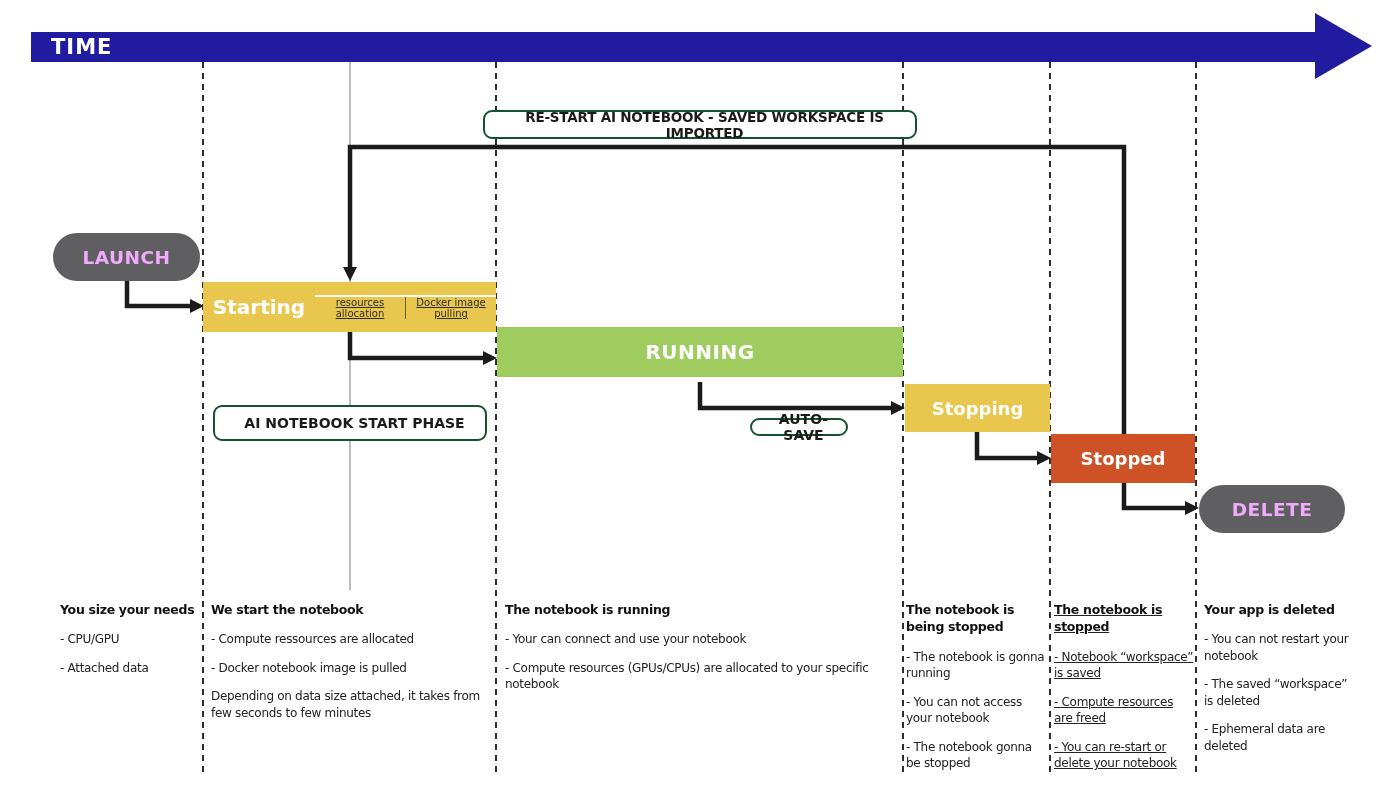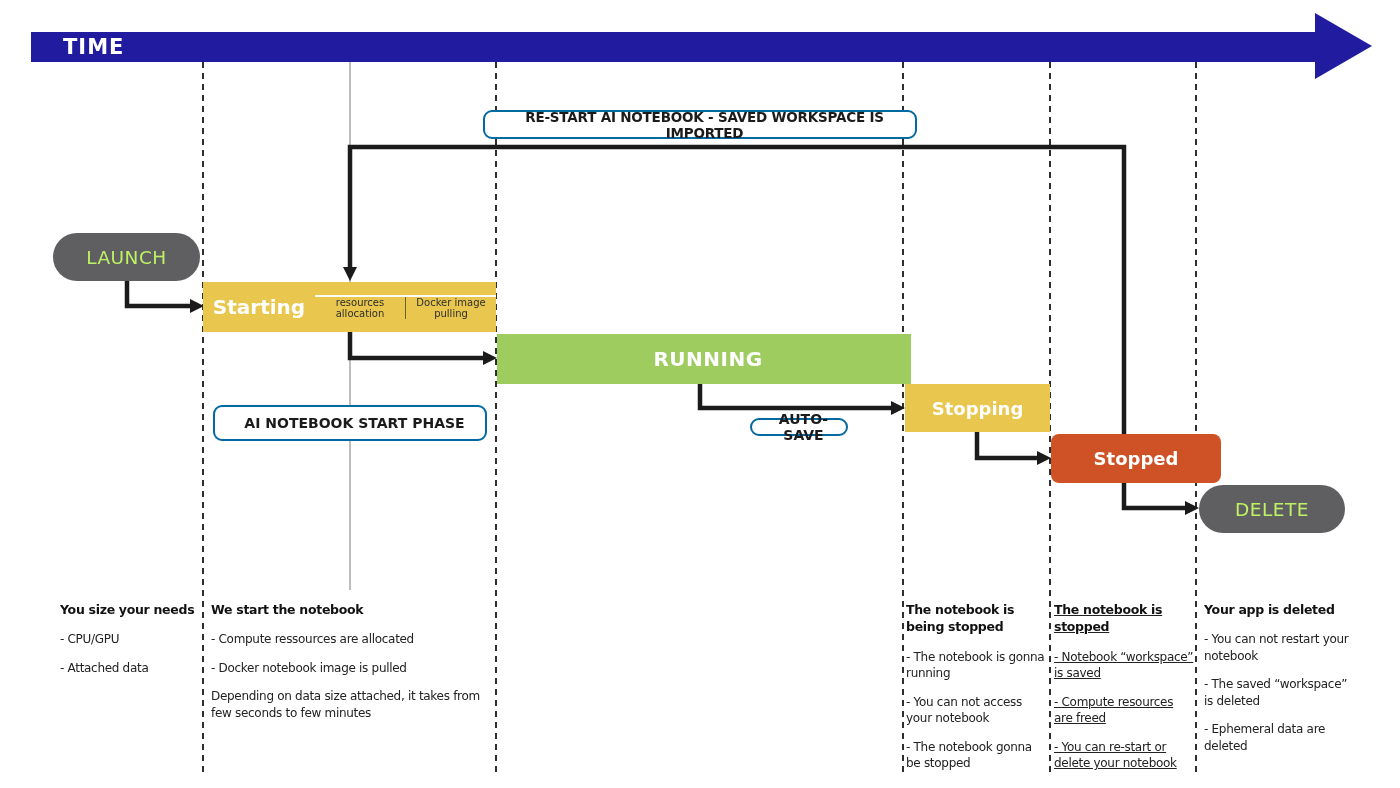--- a/index.html
+++ b/index.html
@@ -6,50 +6,50 @@
   .canvas{
     position:relative;width:1400px;height:788px;background:#ffffff;overflow:hidden;
     font-family:"DejaVu Sans","Liberation Sans",sans-serif;color:#1b1b1b;
   }
   
   .vline{position:absolute;top:62px;height:710px;width:2px;z-index:1;}
   .vline.dashed{background:repeating-linear-gradient(to bottom,#2e2e2e 0 6px,transparent 6px 11px);}
   .vline.solid{width:1.5px;height:528px;background:#bdbdbd;}
   
   .time-bar{position:absolute;left:31px;top:32px;width:1284px;height:30px;background:var(--time-bar,#201b9f);z-index:4;display:flex;align-items:center;}
-  .time-bar span{color:#fff;font-size:21px;font-weight:700;letter-spacing:1px;padding-left:32px;}
+  .time-bar span{color:#fff;font-size:21px;font-weight:700;letter-spacing:1px;padding-left:20px;}
   .time-head{position:absolute;left:1315px;top:13px;width:0;height:0;z-index:4;
     border-top:33px solid transparent;border-bottom:33px solid transparent;border-left:57px solid var(--time-bar,#201b9f);}
   
   svg.arrows{position:absolute;left:0;top:0;z-index:2;}
   svg.arrows path{fill:none;stroke:var(--line,#1b1b1b);stroke-width:4.5;stroke-linejoin:miter;}
   svg.arrows polygon{fill:var(--line,#1b1b1b);}
   
   .bar{position:absolute;z-index:3;display:flex;align-items:center;justify-content:center;}
   .bar .big{color:#fff;font-weight:700;}
   .bar-starting{left:203px;top:282px;width:293px;height:50px;background:var(--starting,#e9c64d);flex-direction:row;}
   .bar-starting .row-top{height:26px;display:flex;align-items:center;justify-content:center;width:100%;}
   .bar-starting .row-top .big{font-size:20px;}
   .bar-starting .row-sub{height:24px;width:100%;display:flex;border-top:2px solid rgba(255,255,255,0.95);box-sizing:border-box;}
   .bar-starting .cell{flex:1;display:flex;align-items:center;justify-content:flex-end;text-align:center;
-    font-size:10px;line-height:1.12;color:#2e2e2e;}
+    font-size:10px;line-height:1.12;color:#2e2e2e;text-decoration:underline;}
   .bar-starting .cell.left{border-right:1.5px solid rgba(40,40,40,0.65);box-sizing:border-box;}
   .bar-starting .cell span{display:block;width:90px;}
-  .bar-running{left:497px;top:334px;width:406px;height:50px;background:var(--running,#9ecc5e);padding-left:8px;}
+  .bar-running{left:497px;top:327px;width:406px;height:50px;background:var(--running,#9ecc5e);}
   .bar-running .big{font-size:20px;letter-spacing:0.5px;}
   .bar-stopping{left:905px;top:384px;width:145px;height:48px;background:var(--stopping,#e9c64d);}
-  .bar-stopped{left:1051px;top:434px;width:170px;height:49px;background:var(--stopped,#cf5227);border-radius:8px;}
+  .bar-stopped{left:1051px;top:434px;width:144px;height:49px;background:var(--stopped,#cf5227);}
   .bar-stopping .big,.bar-stopped .big{font-size:18px;}
   
   .pill{position:absolute;z-index:3;background:var(--pill,#5f5e61);border-radius:24px;
-    display:flex;align-items:center;justify-content:center;color:#bef264;font-weight:400;font-size:18.5px;letter-spacing:0.5px;}
+    display:flex;align-items:center;justify-content:center;color:#f0abfc;font-weight:700;font-size:18.5px;letter-spacing:0.5px;}
   .pill-launch{left:53px;top:233px;width:147px;height:48px;}
   .pill-delete{left:1199px;top:485px;width:146px;height:48px;}
   
-  .label-box{position:absolute;z-index:5;background:#fff;border:2px solid #0369a1;border-radius:9px;
+  .label-box{position:absolute;z-index:5;background:#fff;border:2px solid #14532d;border-radius:9px;
     display:flex;align-items:center;justify-content:center;font-weight:700;color:#1b1b1b;box-sizing:border-box;text-align:center;padding-left:9px;}
   .lb-restart{left:483px;top:110px;width:434px;height:29px;font-size:13.5px;letter-spacing:-0.2px;}
   .lb-startphase{left:213px;top:405px;width:274px;height:36px;font-size:14px;}
   .lb-autosave{left:750px;top:418px;width:98px;height:18px;font-size:14px;}
   
   .col{position:absolute;top:601px;z-index:3;font-size:12px;line-height:1.38;letter-spacing:-0.3px;color:#222;}
   .col .hdr{font-weight:700;color:#111;margin:0 0 13px 0;font-size:12.5px;}
   .col p{margin:0 0 12px 0;}
   .col-1{left:60px;width:142px;}
   .col-2{left:211px;width:280px;}
@@ -138,20 +138,25 @@
     <p>- Attached data</p>
   </div>
 
   <div class="col col-2">
     <p class="hdr">We start the notebook</p>
     <p>- Compute ressources are allocated</p>
     <p>- Docker notebook image is pulled</p>
     <p>Depending on data size attached, it takes from few seconds to few minutes</p>
   </div>
 
+  <div class="col col-3">
+    <p class="hdr">The notebook is running</p>
+    <p>- Your can connect and use your notebook</p>
+    <p>- Compute resources (GPUs/CPUs) are allocated to your specific notebook</p>
+  </div>
 
   <div class="col col-4">
     <p class="hdr">The notebook is being stopped</p>
     <p>- The notebook is gonna running</p>
     <p>- You can not access your notebook</p>
     <p>- The notebook gonna be stopped</p>
   </div>
 
   <div class="col col-5">
     <p class="hdr">The notebook is stopped</p>

